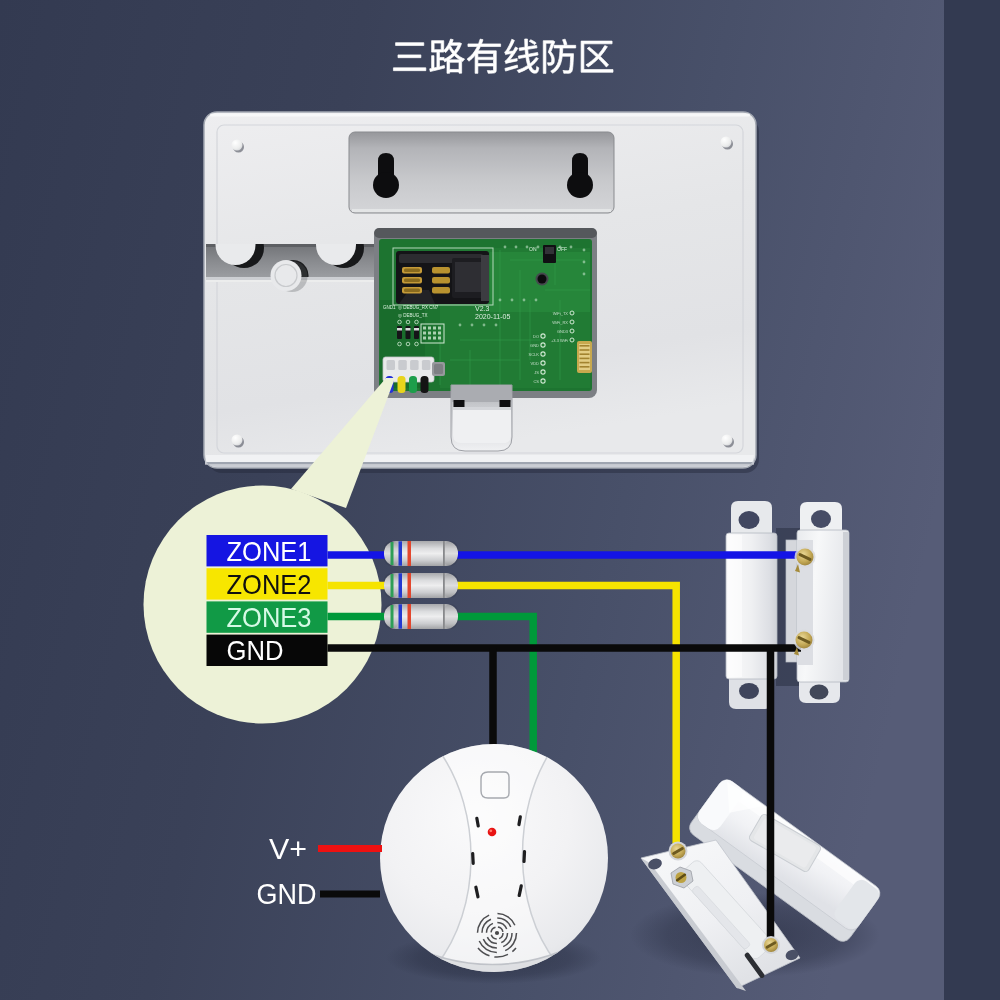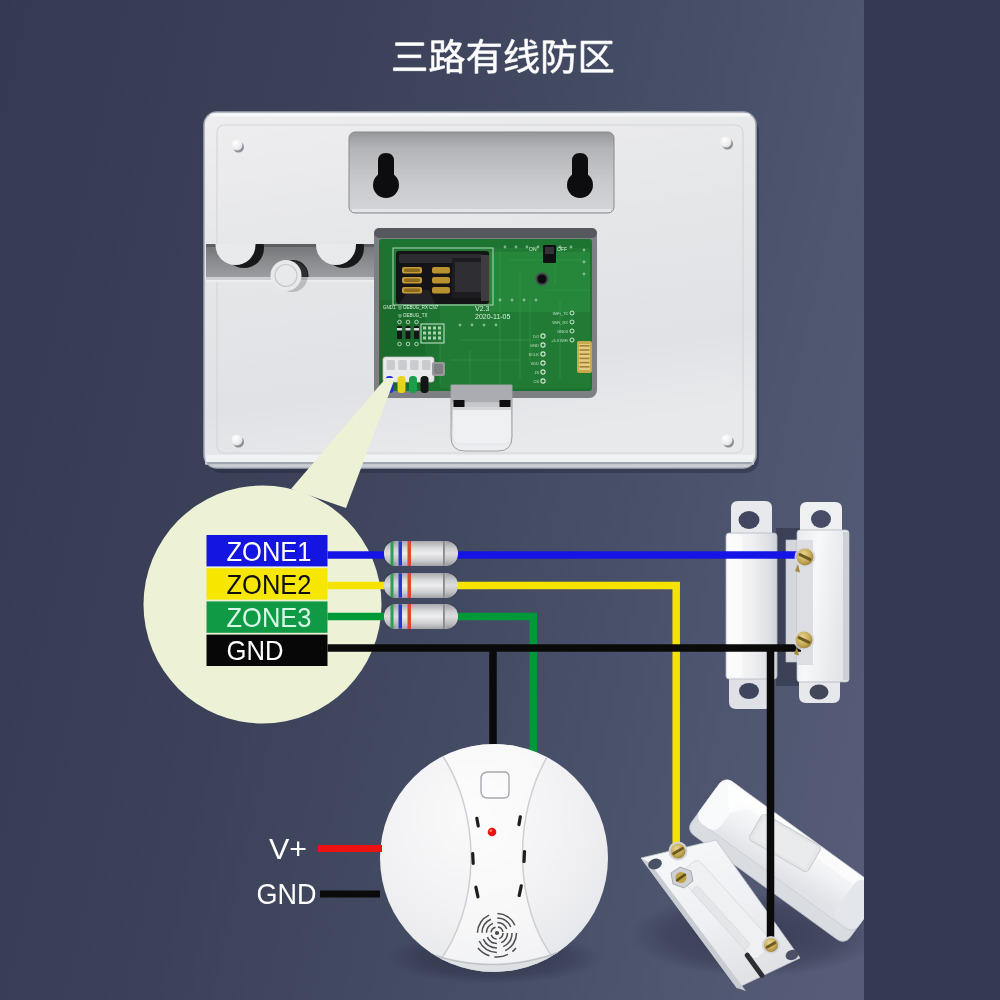--- a/index.html
+++ b/index.html
@@ -1,15 +1,15 @@
 <!DOCTYPE html>
 <html><head><meta charset="utf-8">
 <style>
 html,body{margin:0;padding:0;background:#333a51;}
-#stage{position:relative;width:864px;height:1000px;overflow:hidden;}
+#stage{position:relative;width:944px;height:1000px;overflow:hidden;}
 svg{display:block;}
 </style></head>
 <body>
 <div id="stage">
 <svg width="1000" height="1000" viewBox="0 0 1000 1000">
 <defs>
 <linearGradient id="bg" x1="0" y1="0" x2="1" y2="0.22">
  <stop offset="0" stop-color="#333a51"></stop>
           <stop offset="0.35" stop-color="#3a4158"></stop>
  <stop offset="0.7" stop-color="#485069"></stop>

